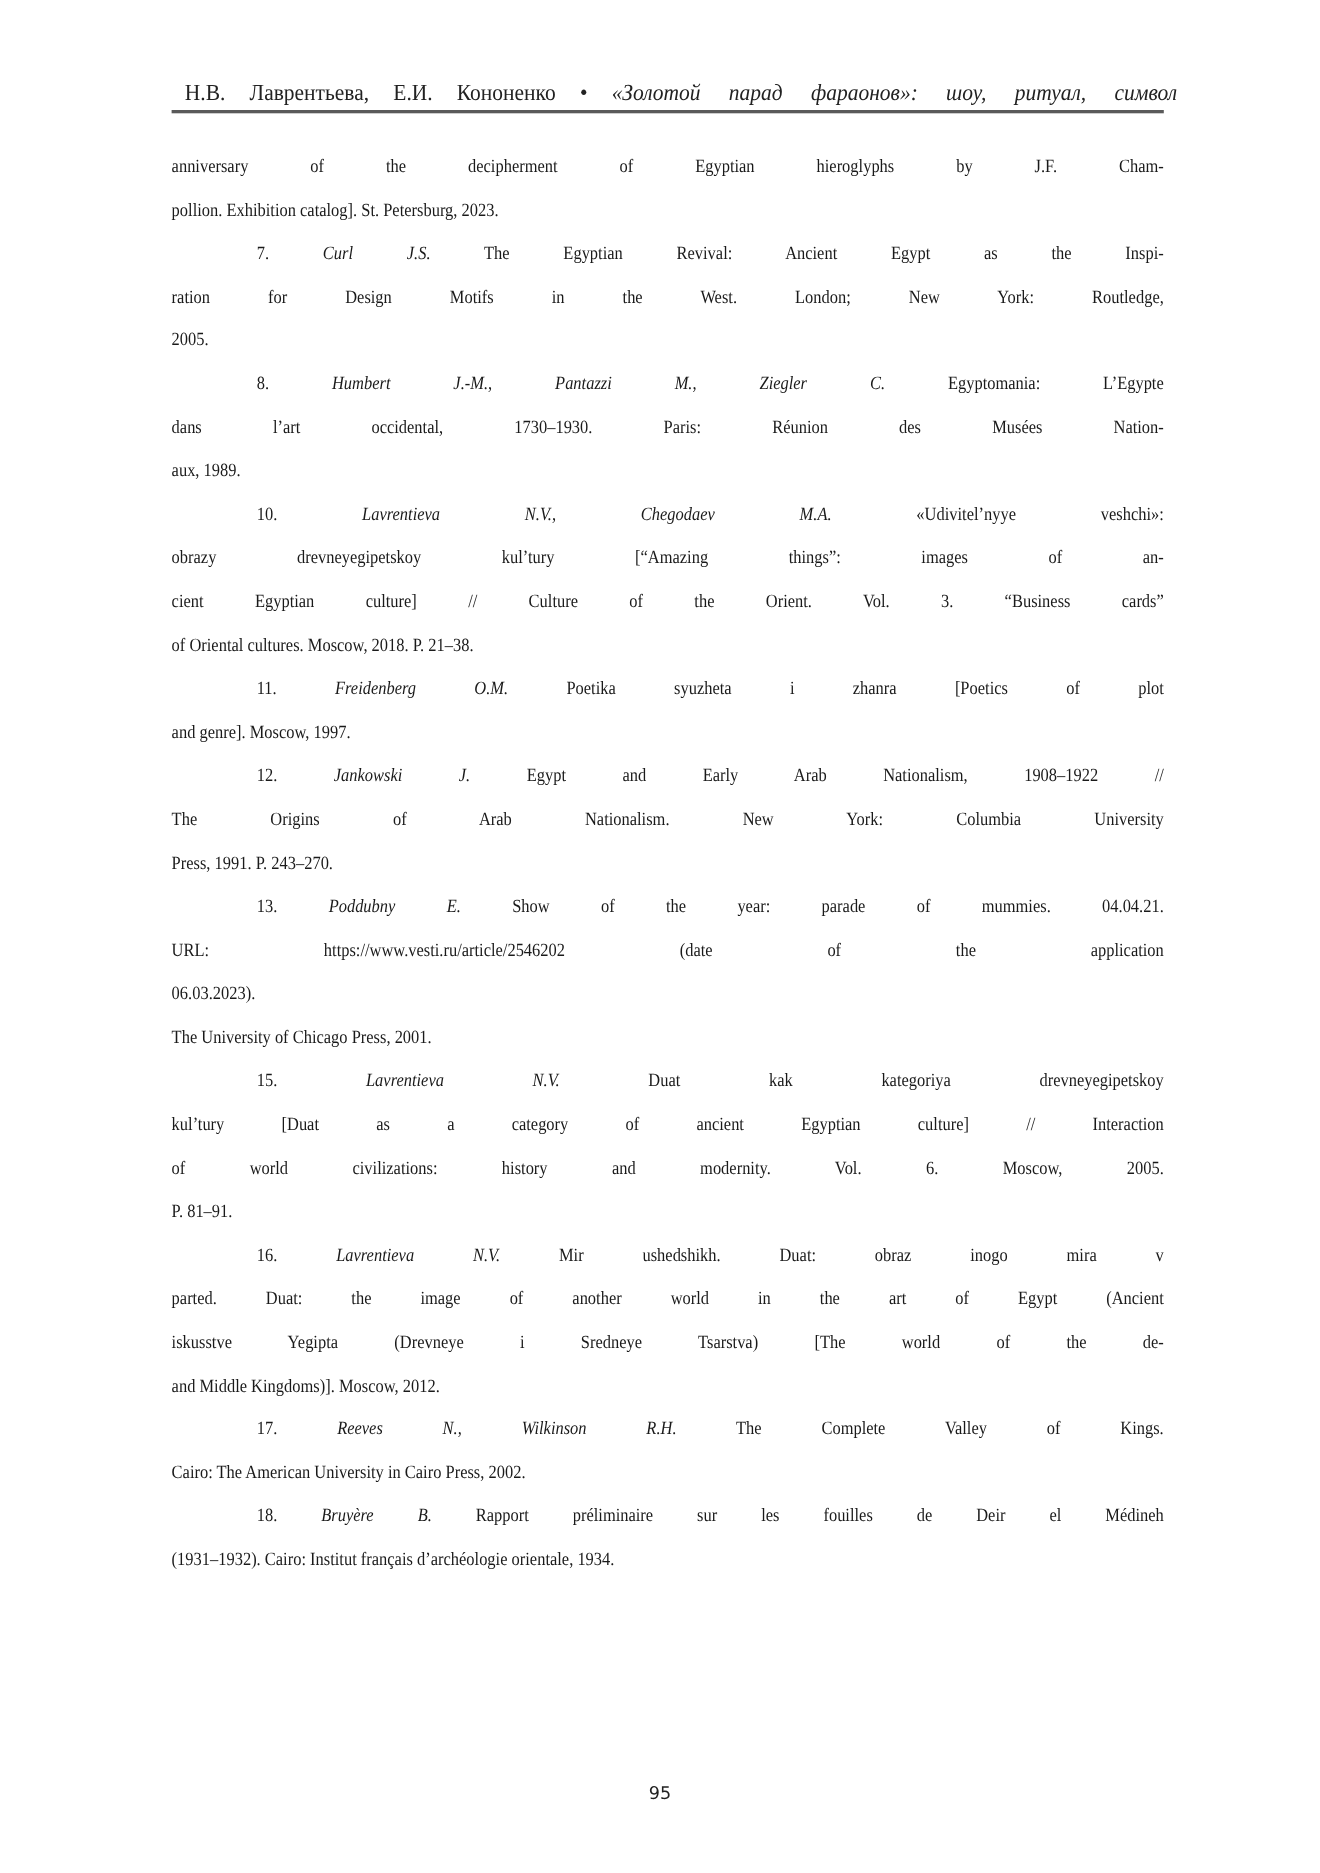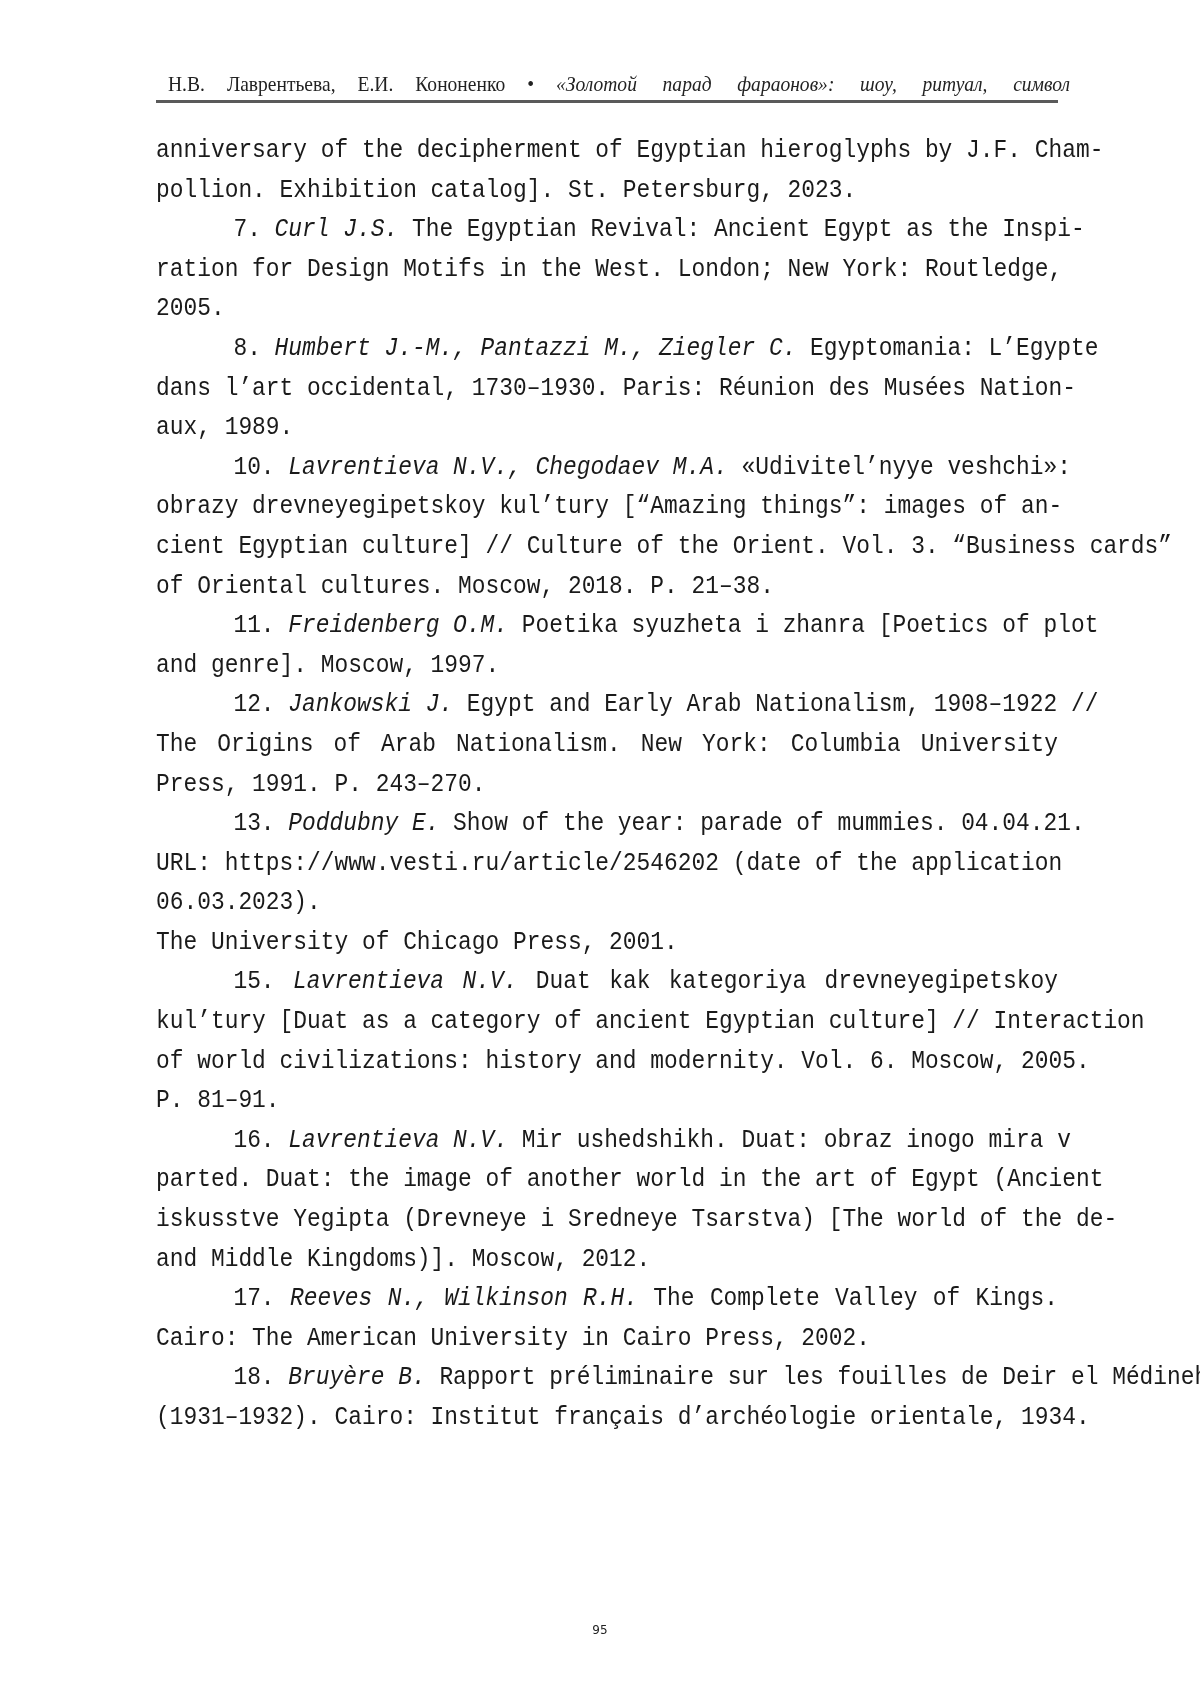--- a/index.html
+++ b/index.html
@@ -8,35 +8,35 @@
   .running-head {
     position: absolute; left: 156px; top: 70px; width: 902px; height: 28px;
     font-family: "Liberation Serif", serif; font-size: 21px; line-height: 28px;
     white-space: nowrap; color: #222; margin-left: 12px;
   }
   .running-head .inner { display: inline-block; transform-origin: left center; transform: scaleX(0.93); width: 970px; text-align: justify; text-align-last: justify; }
   .running-head .title { font-style: italic; word-spacing: 4px; }
   .rule { position: absolute; left: 156px; top: 100px; width: 902px; height: 3px; background: #5a5a5a; }
   .body-text { position: absolute; left: 156px; top: 131px; width: 902px; }
   .line {
-    height: 39.6px; line-height: 39.6px; font-family: Liberation Mono, monospace; font-size: 26px;
+    height: 39.6px; line-height: 39.6px; font-family: Liberation Serif, serif; font-size: 17px;
     white-space: nowrap; overflow: visible; position: relative;
   }
   .line .in {
     display: block; transform-origin: left center; transform: scaleX(0.88);
     text-align: justify; text-align-last: justify;
   }
   .line.full .in { width: 1025px; }
   .line.indent .in { width: 937px; margin-left: 88px; transform-origin: left center; }
   .line.indent .in { transform: translateX(-10.6px) scaleX(0.88); }
   .line.last .in { text-align: left; text-align-last: left; width: auto; }
   i, .it { font-style: italic; }
   .folio {
     position: absolute; left: 0; width: 1200px; top: 1617px; text-align: center;
-    font-family: "DejaVu Sans", sans-serif; font-size: 12px; color: #222; line-height: 26px;
+    font-family: "DejaVu Sans", sans-serif; font-size: 16px; color: #222; line-height: 26px;
   }
 </style>
 </head>
 <body>
 
 <div class="page">
 
   <div class="running-head">
     <span class="inner">
       <span>Н.В. Лаврентьева, Е.И. Кононенко</span>

